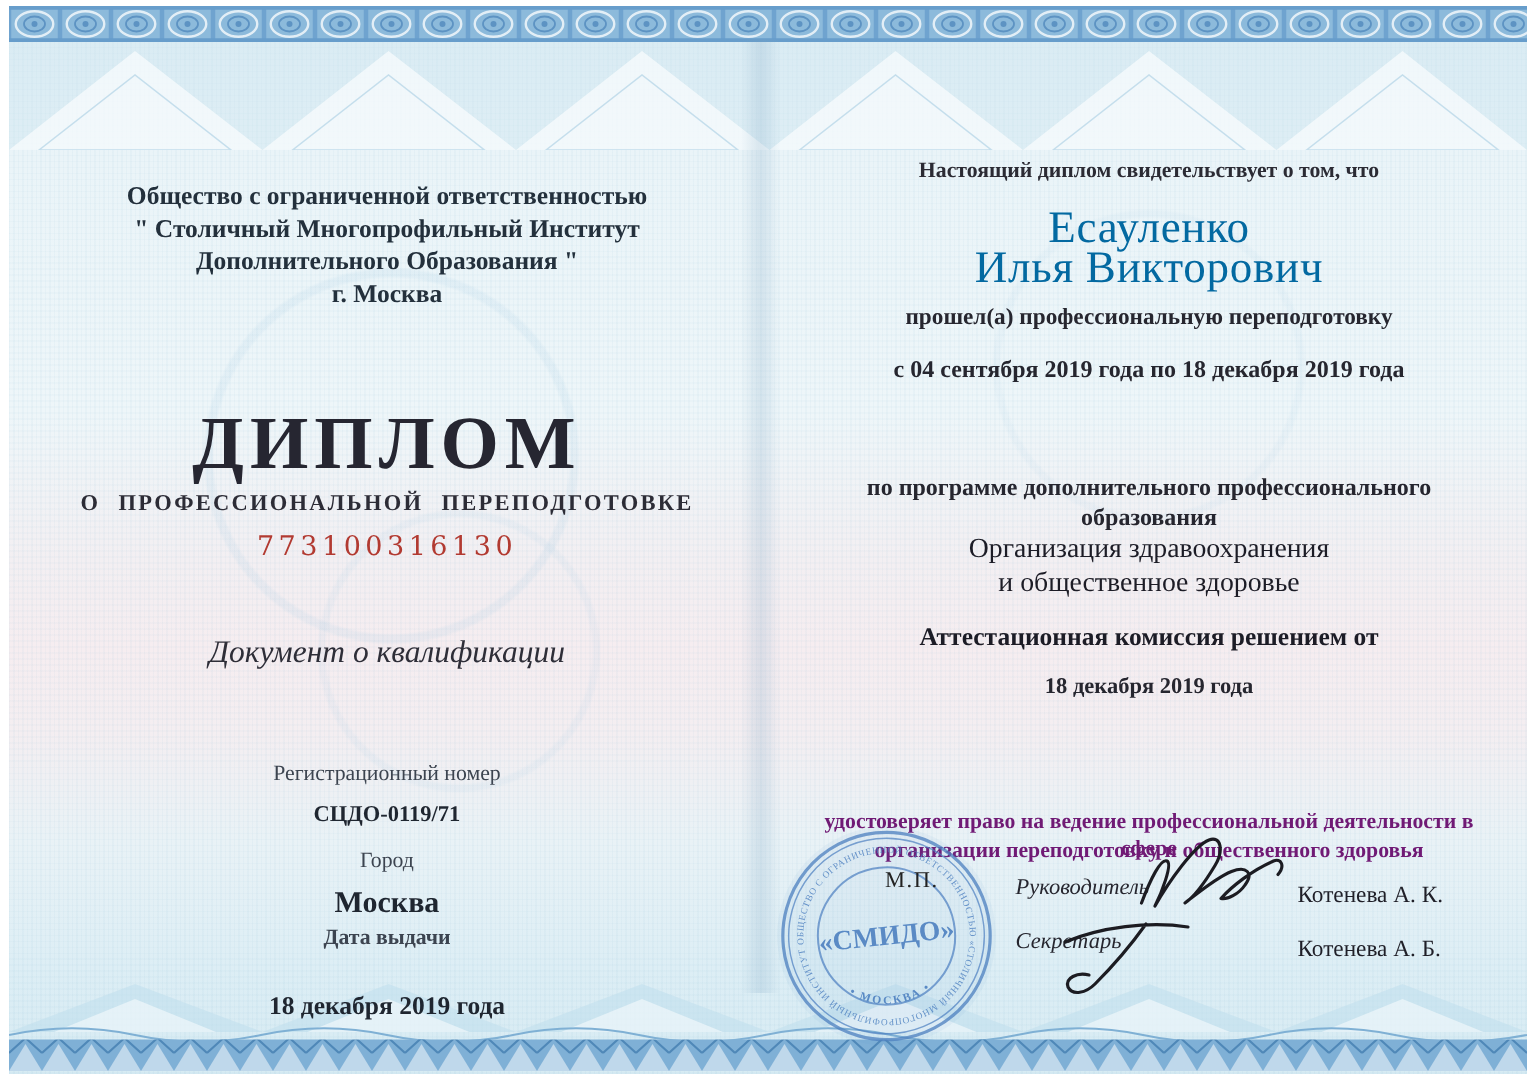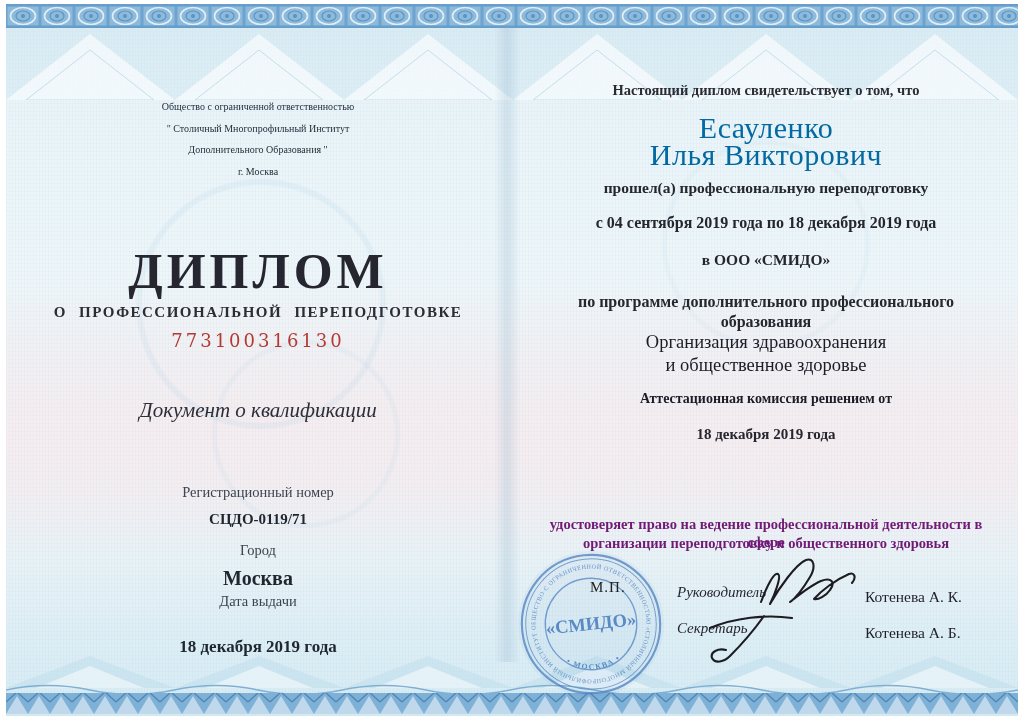--- a/index.html
+++ b/index.html
@@ -26,49 +26,49 @@
       repeating-linear-gradient(90deg, rgba(110,170,200,.055) 0 1px, transparent 1px 3px),
       repeating-linear-gradient(0deg, rgba(110,170,200,.04) 0 1px, transparent 1px 4px);
   }
   .fold{
     position:absolute;left:494px;top:26px;width:26px;height:636px;
     background:linear-gradient(90deg, transparent, rgba(120,160,190,.20) 45%, rgba(125,165,195,.20) 58%, transparent);
   }
   svg{display:block;}
   .deco{position:absolute;pointer-events:none;}
 
-  .blk{position:absolute;text-align:center;line-height:1.25;}
+  .blk{position:absolute;text-align:center;line-height:1.25;margin-top:24px;}
   .lcol{left:40px;width:436px;}
   .rcol{left:546px;width:440px;}
 
-  .org{top:96px;font-size:10px;font-weight:400;color:#23303c;line-height:21.5px;}
+  .org{top:96px;font-size:17px;font-weight:700;color:#23303c;line-height:21.5px;}
   .title{top:246px;font-size:50px;font-weight:600;letter-spacing:4px;color:#262631;line-height:1;}
   .subtitle{top:303px;font-size:15px;letter-spacing:1.5px;word-spacing:7px;font-weight:600;color:#2c2c36;}
   .serial{top:330px;font-size:18px;letter-spacing:3px;font-family:"DejaVu Serif", serif;}
   .dockind{top:397px;font-size:21px;font-style:italic;color:#2e2e38;}
   .lbl{font-size:14.5px;color:#3c4450;font-weight:500;}
   .reg-label{top:483px;}
   .reg-num{top:510px;font-size:15px;font-weight:700;color:#1f2630;}
   .city-label{top:541px;}
   .city-value{top:566px;font-size:20px;font-weight:700;color:#1f2630;}
-  .date-label{top:592px;}
+  .date-label{top:592px;font-weight:bold;}
   .date-value{top:636px;font-size:17px;font-weight:700;color:#1f2630;}
 
   .intro{top:81px;font-size:14.5px;font-weight:600;color:#2b2b34;}
   .person{font-size:30px;color:#0369a1;letter-spacing:.5px;}
   .surname{top:109px;}
   .patronymic{top:136px;}
   .completed{top:178px;font-size:15.5px;font-weight:600;color:#26262f;}
   .period{top:213px;font-size:16px;font-weight:600;color:#26262f;}
   .organization{top:250px;font-size:15.5px;font-weight:600;color:#26262f;}
   .program-intro{top:292px;font-size:16px;font-weight:600;color:#26262f;}
   .program{font-size:18.5px;font-weight:400;color:#1c1c26;}
   .program1{top:331px;}
   .program2{top:354px;}
-  .commission{top:390px;font-size:14px;font-weight:700;color:#1c1c26;}
+  .commission{top:390px;font-size:17px;font-weight:700;color:#1c1c26;}
   .commission-date{top:425px;font-size:15px;font-weight:600;color:#26262f;}
   .entitle{font-size:14.5px;font-weight:700;color:#701a75;}
   .entitle1{top:515px;}
   .entitle2{top:534px;}
 
   .mp{position:absolute;left:590px;top:579px;font-size:15px;letter-spacing:1px;color:#222;z-index:5;}
   .sig-label{position:absolute;font-size:15px;font-style:italic;color:#26262f;}
   .sig-name{position:absolute;font-size:15.5px;color:#1f1f28;margin-left:15px;}
   .head-label{left:677px;top:584px;}
   .head-name{left:850px;top:588px;}
@@ -138,21 +138,20 @@
   <div class="blk lcol lbl city-label">Город</div>
   <div class="blk lcol city-value">Москва</div>
   <div class="blk lcol lbl date-label">Дата выдачи</div>
   <div class="blk lcol date-value">18 декабря 2019 года</div>
 
   <div class="blk rcol intro">Настоящий диплом свидетельствует о том, что</div>
   <div class="blk rcol person surname">Есауленко</div>
   <div class="blk rcol completed">прошел(а) профессиональную переподготовку</div>
   <div class="blk rcol person patronymic">Илья Викторович</div>
   <div class="blk rcol period">с 04 сентября 2019 года по 18 декабря 2019 года</div>
-  <div class="blk rcol organization">в ООО «СМИДО»</div>
   <div class="blk rcol program-intro">по программе дополнительного профессионального образования</div>
   <div class="blk rcol program program1">Организация здравоохранения</div>
   <div class="blk rcol program program2">и общественное здоровье</div>
   <div class="blk rcol commission">Аттестационная комиссия решением от</div>
   <div class="blk rcol commission-date">18 декабря 2019 года</div>
   <div class="blk rcol entitle entitle1">удостоверяет право на ведение профессиональной деятельности в сфере</div>
   <div class="blk rcol entitle entitle2">организации переподготовку и общественного здоровья</div>
 
   <svg class="stamp" width="146" height="146" viewBox="0 0 150 150">
     <circle cx="75" cy="75" r="71" fill="none" stroke="#4d80c0" stroke-width="2.2" stroke-opacity=".85"></circle>

